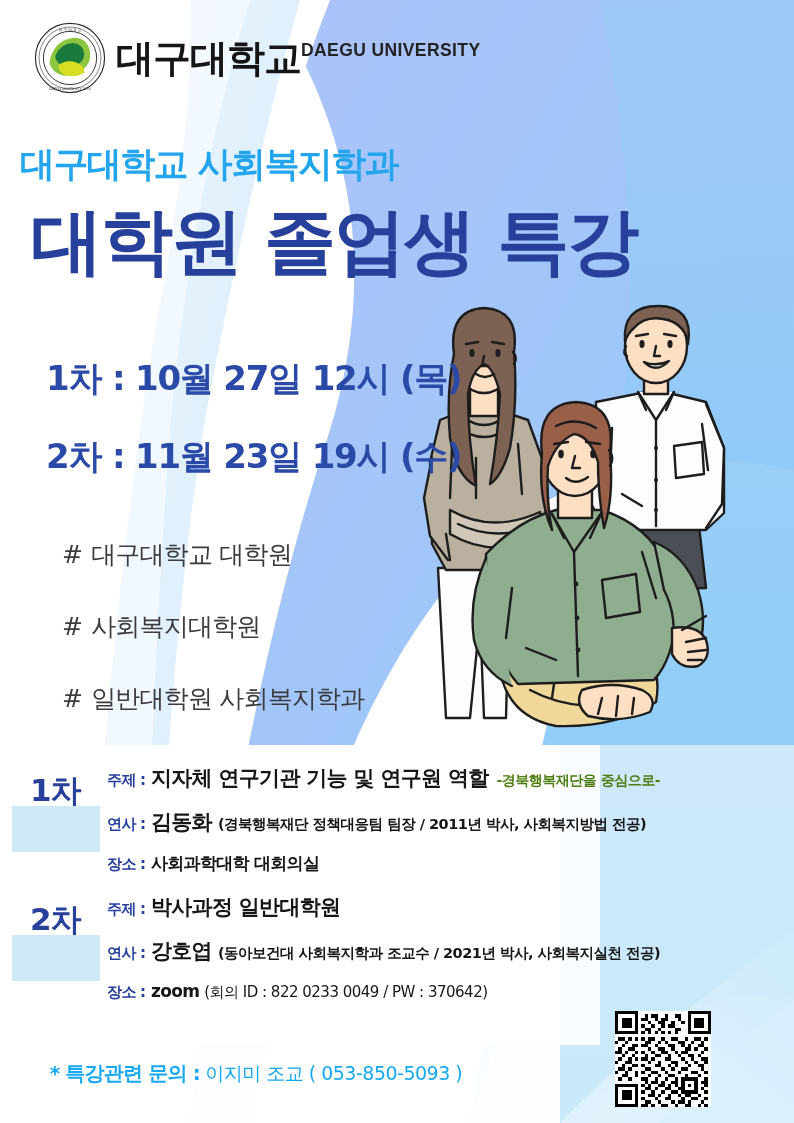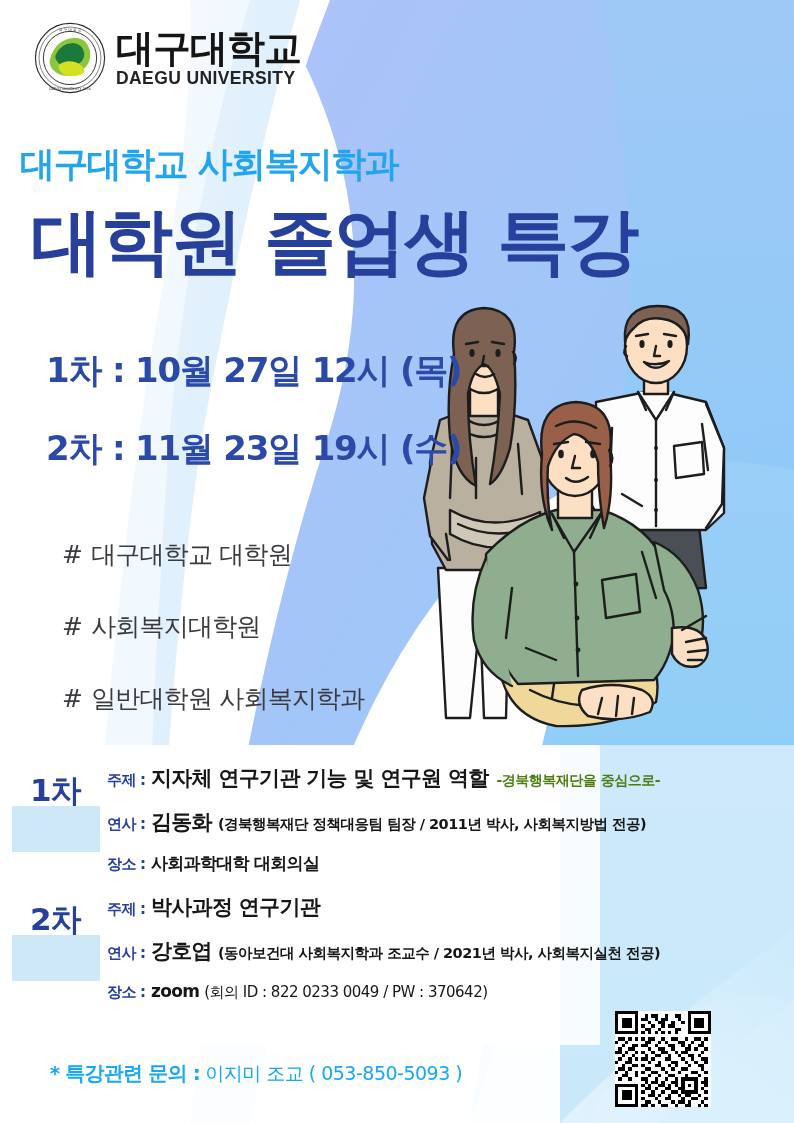--- a/index.html
+++ b/index.html
@@ -20,21 +20,21 @@
   .bg-layer{position:absolute;inset:0;overflow:hidden;}
   .bg-svg{position:absolute;left:0;top:0;width:794px;height:1123px;display:block;}
 
   
   .logo-row{
     position:absolute;left:34px;top:22px;
     display:flex;align-items:center;gap:10px;
     z-index:6;
   }
   .logo-seal{width:72px;height:72px;display:block;}
-  .logo-words{display:flex;flex-direction:column;justify-content:center;line-height:1;}
+  .logo-words{display:flex;flex-direction:row;justify-content:center;line-height:1;text-align:center;}
   .logo-ko{
     font-size:38px;font-weight:700;color:#151515;letter-spacing:-1px;
     font-family:"DejaVu Sans","Liberation Sans",sans-serif;
   }
   .logo-en{
     font-size:17.5px;font-weight:700;color:#232323;letter-spacing:0.4px;
     margin-top:3px;
   }
 
   
@@ -45,21 +45,21 @@
     white-space:nowrap;
   }
   .main-title{
     position:absolute;left:31px;top:200px;z-index:6;
     font-size:72px;font-weight:800;color:#27409c;letter-spacing:-2px;
     font-family:"DejaVu Sans","Liberation Sans",sans-serif;
     white-space:nowrap;line-height:1.15;
   }
 
   
-  .dates{position:absolute;left:46px;top:348px;z-index:6;}
+  .dates{position:absolute;left:46px;top:356px;z-index:6;}
   .date-line{
     font-size:34px;font-weight:800;color:#2b4aa8;letter-spacing:-1.2px;
     font-family:"DejaVu Sans","Liberation Sans",sans-serif;
     white-space:nowrap;margin-bottom:32px;
   }
 
   
   .tags{position:absolute;left:62px;top:538px;z-index:6;}
   .tag-line{
     font-size:25px;font-weight:500;color:#3b3b3f;letter-spacing:-0.8px;
@@ -370,21 +370,21 @@
       </div>
     </div>
 
     <div class="session">
       <div class="session-band" style="top:44px"></div>
       <div class="session-no" style="top:8px">2차</div>
       <div class="session-rows">
         <div class="drow topic">
           <span class="dlabel">주제</span>
           <span class="dcolon">:</span>
-          <span class="dmain">박사과정 연구기관</span>
+          <span class="dmain">박사과정 일반대학원</span>
           <span class="dnote"></span>
         </div>
         <div class="drow speaker">
           <span class="dlabel">연사</span>
           <span class="dcolon">:</span>
           <span class="dmain">강호엽</span>
           <span class="dsub">(동아보건대 사회복지학과 조교수 / 2021년 박사, 사회복지실천 전공)</span>
         </div>
         <div class="drow place">
           <span class="dlabel">장소</span>

